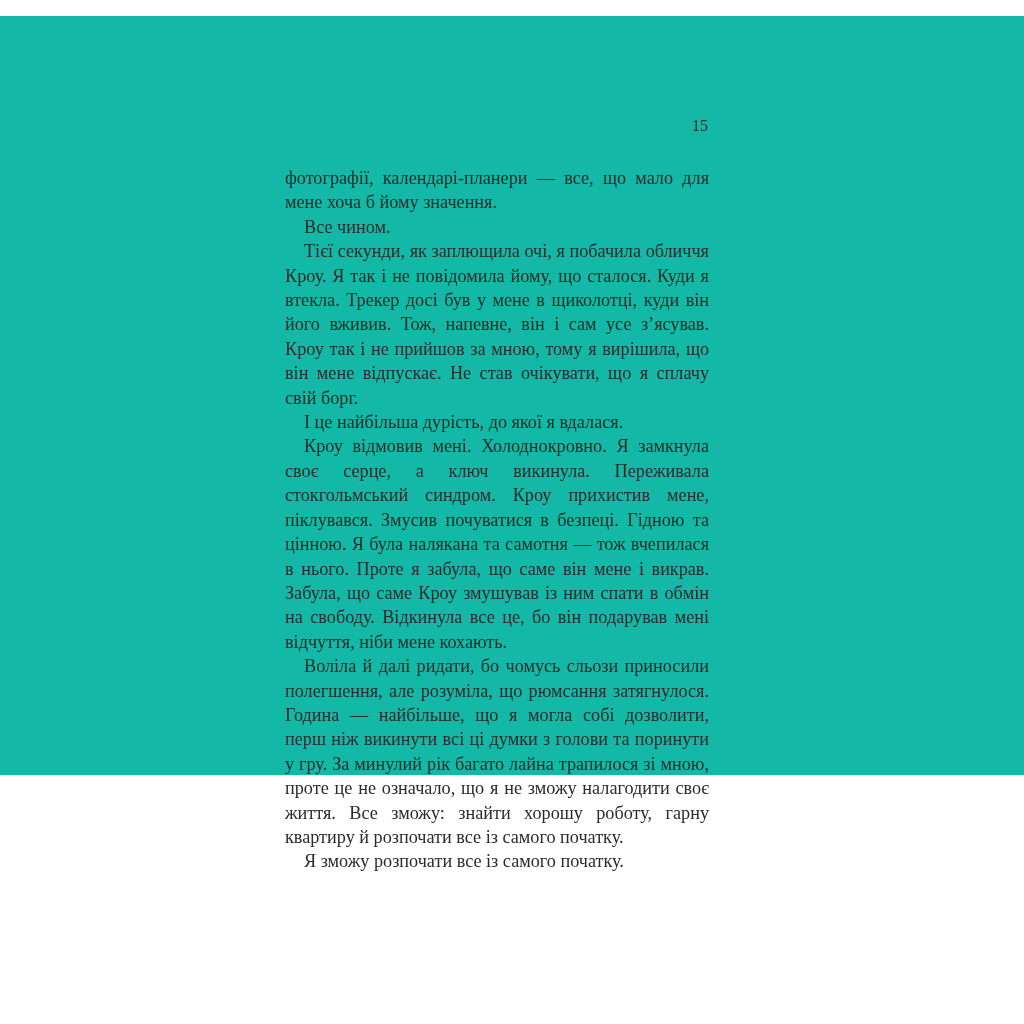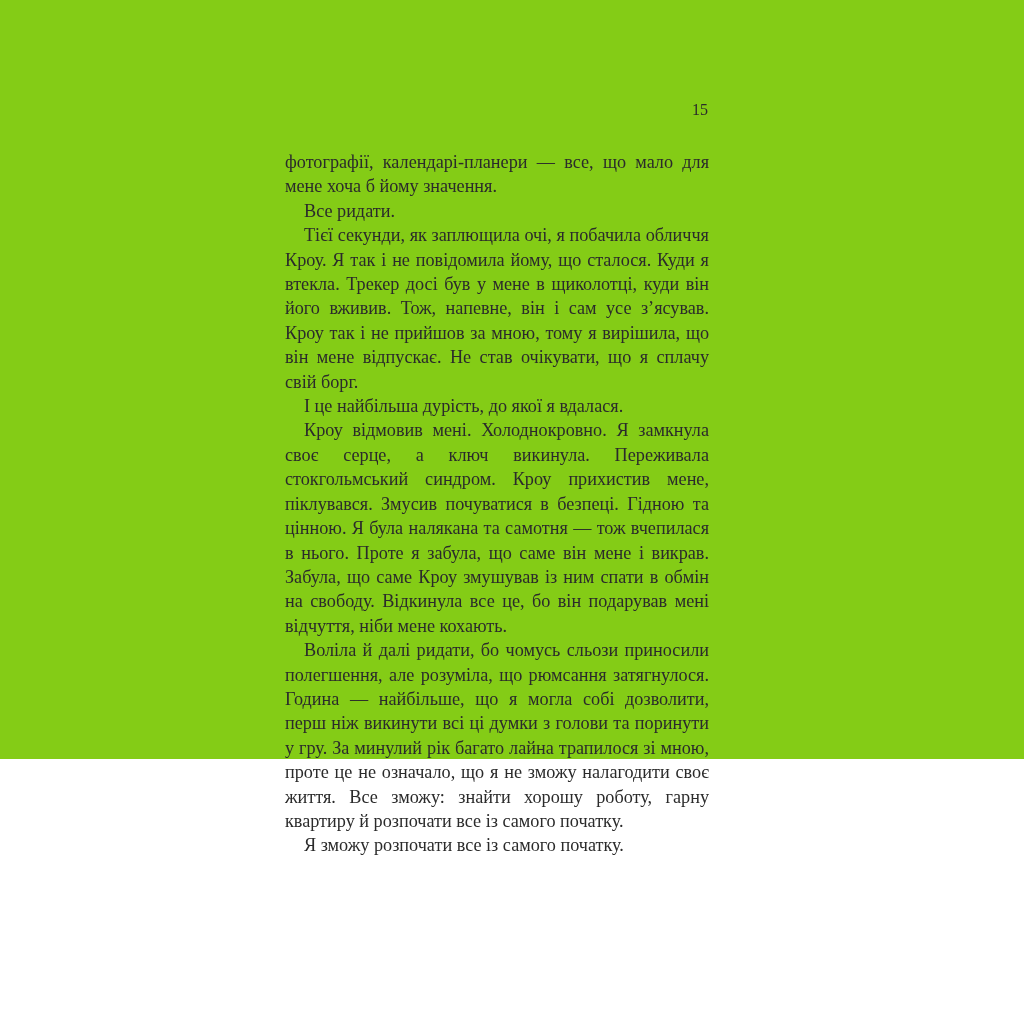--- a/index.html
+++ b/index.html
@@ -8,23 +8,23 @@
     background: #ffffff;
   }
   body {
     width: 1024px;
     height: 1024px;
     position: relative;
     overflow: hidden;
   }
   .page {
     position: absolute;
-    left: 0; top: 0;
+    left: 0; top: 16px;
     width: 1024px; height: 759px;
-    background: #84cc16;
+    background: #14b8a6;
   }
   .page-number {
     position: absolute;
     top: 100px;
     right: 316px;
     font-family: "Liberation Serif", "DejaVu Serif", serif;
     font-size: 16px;
     color: #2a2a2a;
     line-height: 20px;
   }
@@ -49,20 +49,20 @@
   }
 </style>
 </head>
 <body>
 
 <div class="page">
   <div class="page-number">15</div>
 
   <div class="text-block">
     <p class="no-indent">фотографії, календарі-планери — все, що мало для ме­не хоча б йому значення.</p>
-    <p>Все ридати.</p>
+    <p>Все чином.</p>
     <p>Тієї секунди, як заплющила очі, я побачила обличчя Кроу. Я так і не повідомила йому, що сталося. Куди я втекла. Трекер досі був у мене в щиколотці, куди він його вживив. Тож, напевне, він і сам усе з’ясував. Кроу так і не прийшов за мною, тому я вирішила, що він мене відпускає. Не став очікувати, що я сплачу свій борг.</p>
     <p>І це найбільша дурість, до якої я вдалася.</p>
     <p>Кроу відмовив мені. Холоднокровно. Я замкнула своє серце, а ключ викинула. Переживала стокгольмський синдром. Кроу прихистив мене, піклувався. Змусив по­чуватися в безпеці. Гідною та цінною. Я була налякана та самотня — тож вчепилася в нього. Проте я забула, що саме він мене і викрав. Забула, що саме Кроу змушував із ним спати в обмін на свободу. Відкинула все це, бо він подарував мені відчуття, ніби мене кохають.</p>
     <p>Воліла й далі ридати, бо чомусь сльози приносили полегшення, але розуміла, що рюмсання затягнулося. Година — найбільше, що я могла собі дозволити, перш ніж викинути всі ці думки з голови та поринути у гру. За минулий рік багато лайна трапилося зі мною, проте це не означало, що я не зможу налагодити своє життя. Все зможу: знайти хорошу роботу, гарну квартиру й розпочати все із самого початку.</p>
     <p>Я зможу розпочати все із самого початку.</p>
   </div>
 </div>
 
 </body></html>

